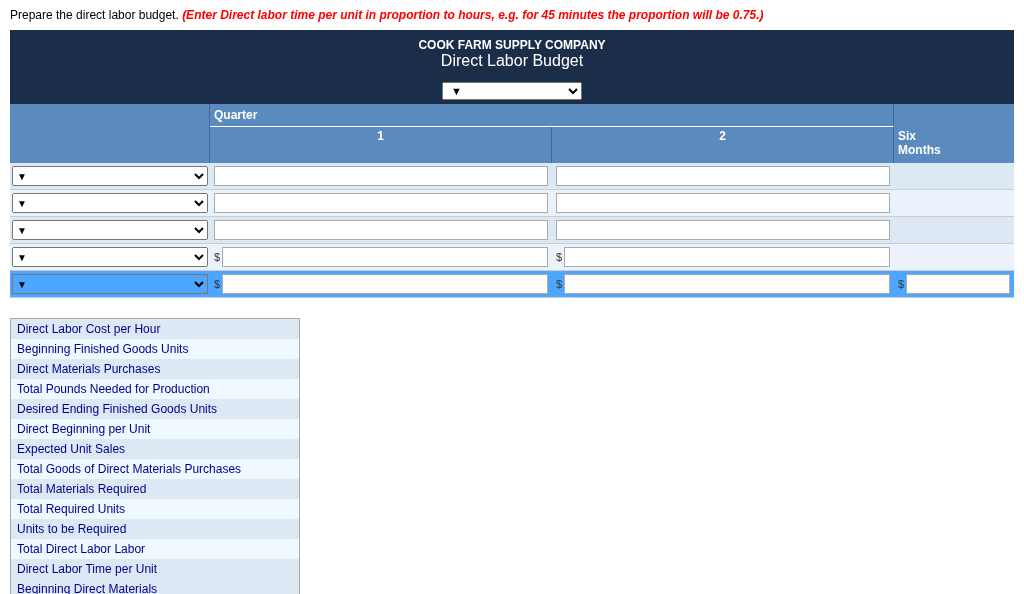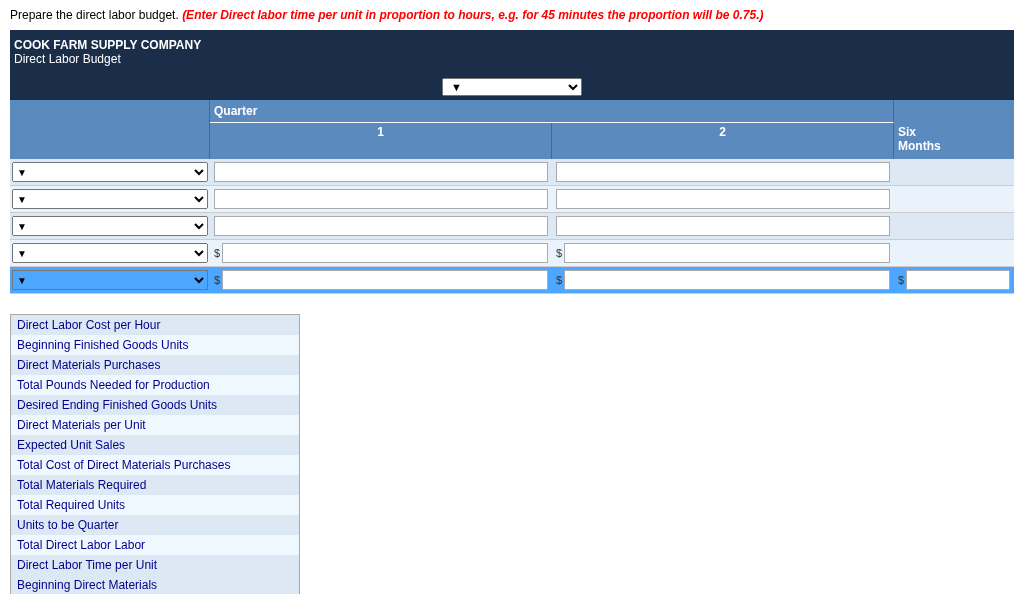--- a/index.html
+++ b/index.html
@@ -17,28 +17,28 @@
     }
 
     .table-section {
       flex: 1;
       padding: 0 10px;
     }
 
     .company-header {
       background-color: #1a2e4a;
       color: white;
-      text-align: left;
+      text-align: center;
       padding: 8px 4px;
       font-weight: bold;
       font-size: 12px;
     }
     .company-header .subtitle {
       font-weight: normal;
-      font-size: 12px;
+      font-size: 16px;
     }
 
     .dropdown-row {
       background-color: #1a2e4a;
       text-align: center;
       padding: 4px;
     }
     .dropdown-row select {
       font-size: 11px;
       padding: 1px 4px;
@@ -233,23 +233,23 @@
 
 </div>
 
 <div class="lower-section">
   <div class="dropdown-list-section" id="dropdown-list">
   <div class="list-item even-item">Direct Labor Cost per Hour</div>
       <div class="list-item odd-item">Beginning Finished Goods Units</div>
       <div class="list-item even-item">Direct Materials Purchases</div>
       <div class="list-item odd-item">Total Pounds Needed for Production</div>
       <div class="list-item even-item">Desired Ending Finished Goods Units</div>
-      <div class="list-item odd-item">Direct Materials per Unit</div>
+      <div class="list-item odd-item">Direct Beginning per Unit</div>
       <div class="list-item even-item">Expected Unit Sales</div>
-      <div class="list-item odd-item">Total Cost of Direct Materials Purchases</div>
+      <div class="list-item odd-item">Total Goods of Direct Materials Purchases</div>
       <div class="list-item even-item">Total Materials Required</div>
       <div class="list-item odd-item">Total Required Units</div>
-      <div class="list-item even-item">Units to be Quarter</div>
+      <div class="list-item even-item">Units to be Required</div>
       <div class="list-item odd-item">Total Direct Labor Labor</div>
       <div class="list-item even-item">Direct Labor Time per Unit</div>
       <div class="list-item even-item">Beginning Direct Materials</div>
     </div>
 </div>
 
 </body></html>

